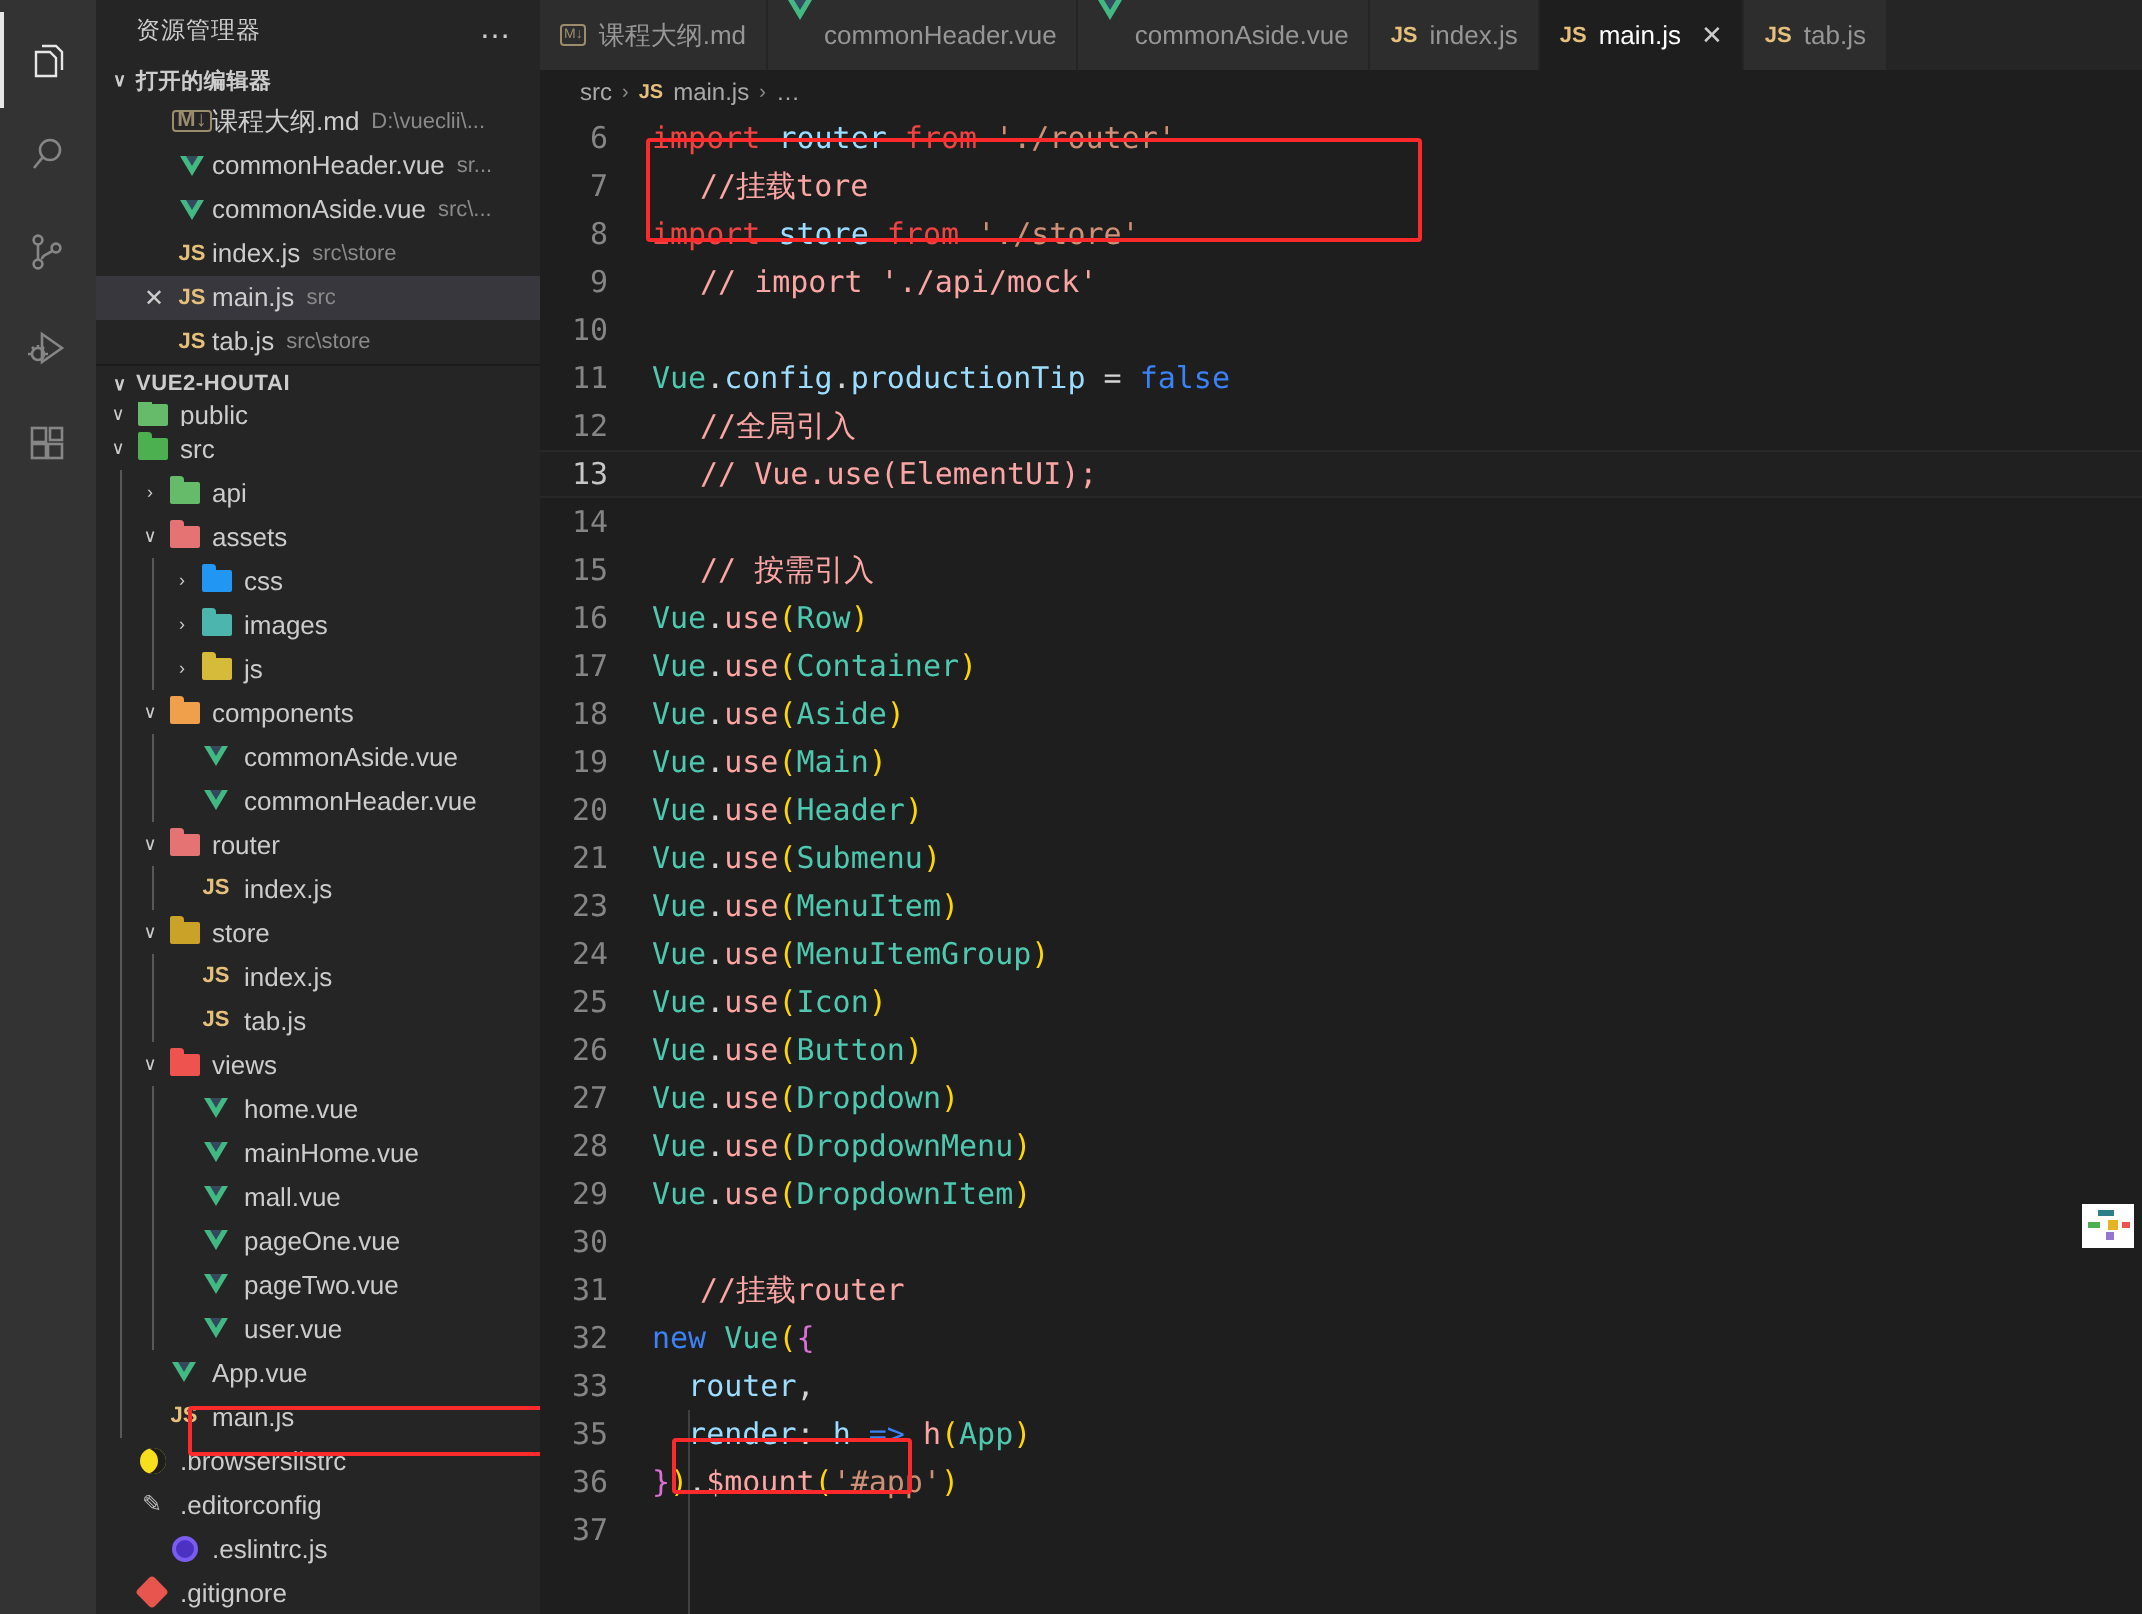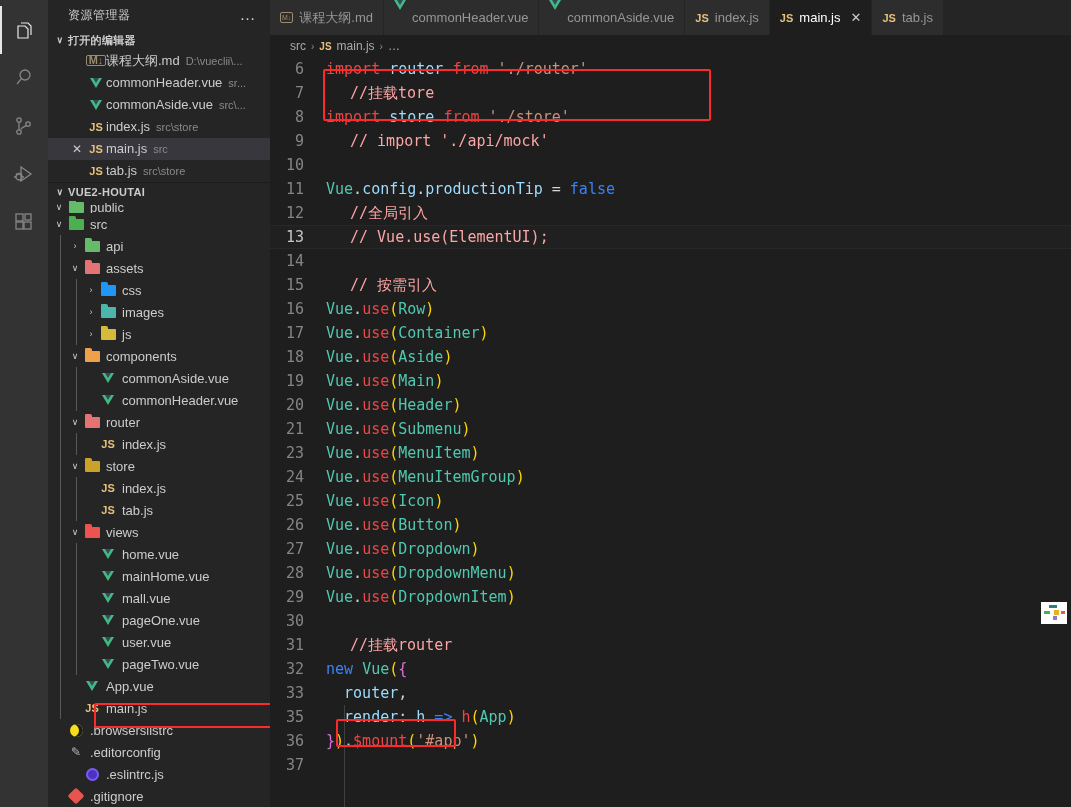--- a/index.html
+++ b/index.html
@@ -170,21 +170,21 @@
     width: 56px; flex: 0 0 56px; text-align: right; padding-right: 22px;
     color: #858585; font-size: 15px;
   }
   .lnum.cur { color: #c6c6c6; }
   .ltext { flex: 1 1 auto; color: #d4d4d4; }
   .c-key   { color: #ef4444; text-align: right; }
   .c-kw2   { color: #3b82f6; }
   .c-var   { color: #9cdcfe; }
   .c-str   { color: #ce9178; }
   .c-com   { color: #fca5a5; margin-left: 24px; }
-  .c-fn    { color: #ef4444; }
+  .c-fn    { color: #fca5a5; }
   .c-type  { color: #4ec9b0; }
   .c-punc  { color: #d4d4d4; }
   .c-yellowp { color: #ffd700; }
   .c-pinkp { color: #da70d6; }
   .iguide {
     position:absolute; left:74px; top:0; bottom:0; width:1px; background:#404040;
   }
 
   .minimap-chip {
     position: absolute; right: 4px; top: 602px;
@@ -468,30 +468,30 @@
           </span>
           <span class="tlabel">pageOne.vue</span>
         </div>
         <div class="trow" style="padding-left: 36px;">
           <span class="indent-guide" style="left: 12px;"></span>
           <span class="indent-guide" style="left: 28px;"></span>
           <span class="twist"></span>
           <span class="ficon">
             <span class="vue-tri"></span>
           </span>
+          <span class="tlabel">pageTwo.vue</span>
+        </div>
+        <div class="trow" style="padding-left: 36px;">
+          <span class="indent-guide" style="left: 12px;"></span>
+          <span class="indent-guide" style="left: 28px;"></span>
+          <span class="twist"></span>
+          <span class="ficon">
+            <span class="vue-tri"></span>
+          </span>
           <span class="tlabel">user.vue</span>
-        </div>
-        <div class="trow" style="padding-left: 36px;">
-          <span class="indent-guide" style="left: 12px;"></span>
-          <span class="indent-guide" style="left: 28px;"></span>
-          <span class="twist"></span>
-          <span class="ficon">
-            <span class="vue-tri"></span>
-          </span>
-          <span class="tlabel">pageTwo.vue</span>
         </div>
         <div class="trow" style="padding-left: 20px;">
           <span class="indent-guide" style="left: 12px;"></span>
           <span class="twist"></span>
           <span class="ficon">
             <span class="vue-tri"></span>
           </span>
           <span class="tlabel">App.vue</span>
         </div>
         <div class="trow" style="padding-left: 20px;">

